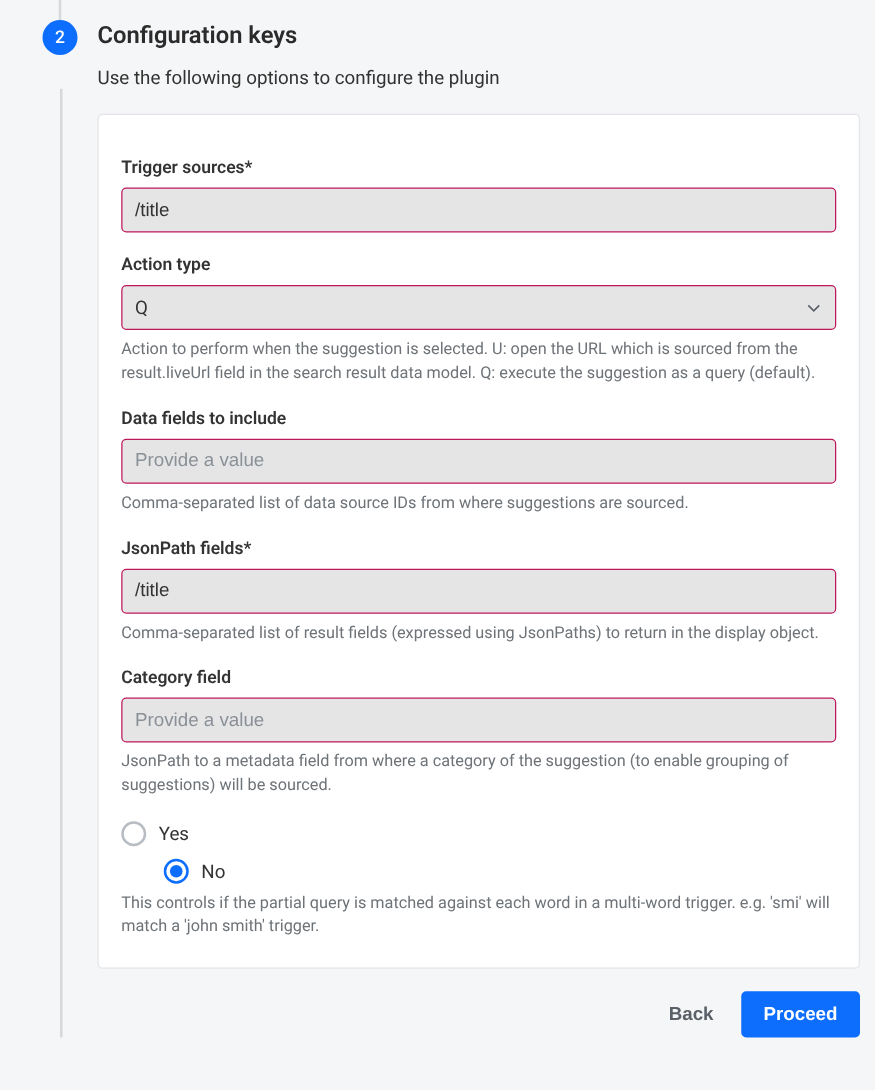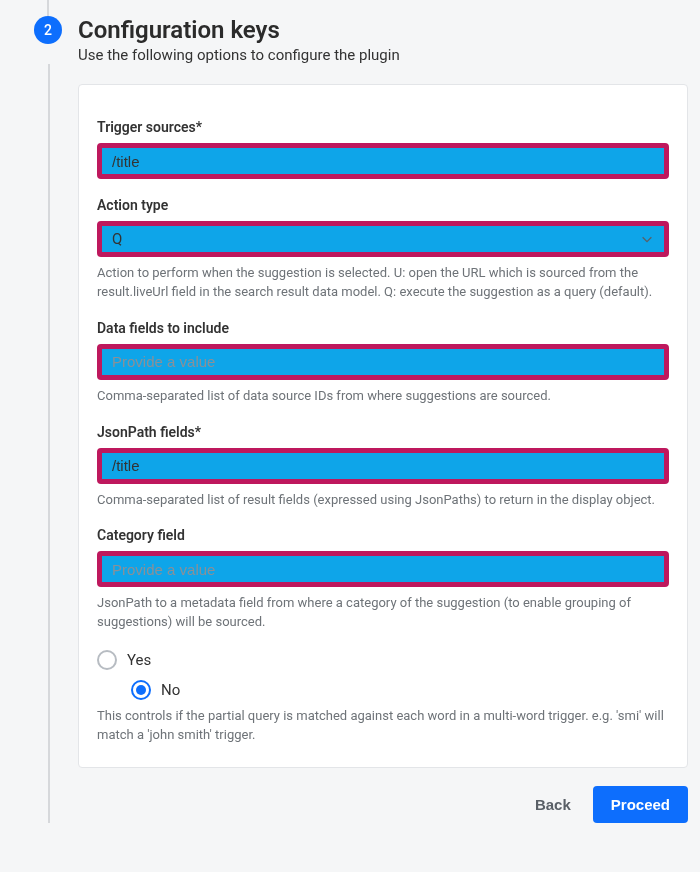--- a/index.html
+++ b/index.html
@@ -38,28 +38,28 @@
       align-items: center;
       justify-content: center;
       font-size: 14px;
       font-weight: 500;
       flex-shrink: 0;
     }
     .step-titleblock {
       margin-left: 16px;
     }
     .step-title {
-      font-size: 24px;
+      font-size: 19px;
       font-weight: 600;
       color: #2b2b2b;
     }
     .step-subtitle {
       font-size: 15px;
       color: #333;
-      margin-top: 2px;
+      margin-top: 14px;
     }
     .content-col {
       position: relative;
       margin-left: 14px;
       padding-left: 30px;
       padding-top: 20px;
     }
     .content-col::before {
       content: "";
       position: absolute;
@@ -81,23 +81,23 @@
       font-size: 14px;
       font-weight: 600;
       color: #333;
       margin-bottom: 8px;
       display: block;
       margin-top: 16px;
     }
     .text-input, .select-wrap {
       width: 100%;
       height: 36px;
-      border: 5px solid #be185d;
+      border: 1px solid #be185d;
       border-radius: 4px;
-      background: #0ea5e9;
+      background: #e5e5e5;
       font-size: 15px;
       padding: 0 10px;
       color: #333;
     }
     .text-input::placeholder { color: #8a9097; }
     .select-wrap {
       display: flex;
       align-items: center;
       justify-content: space-between;
       cursor: pointer;

